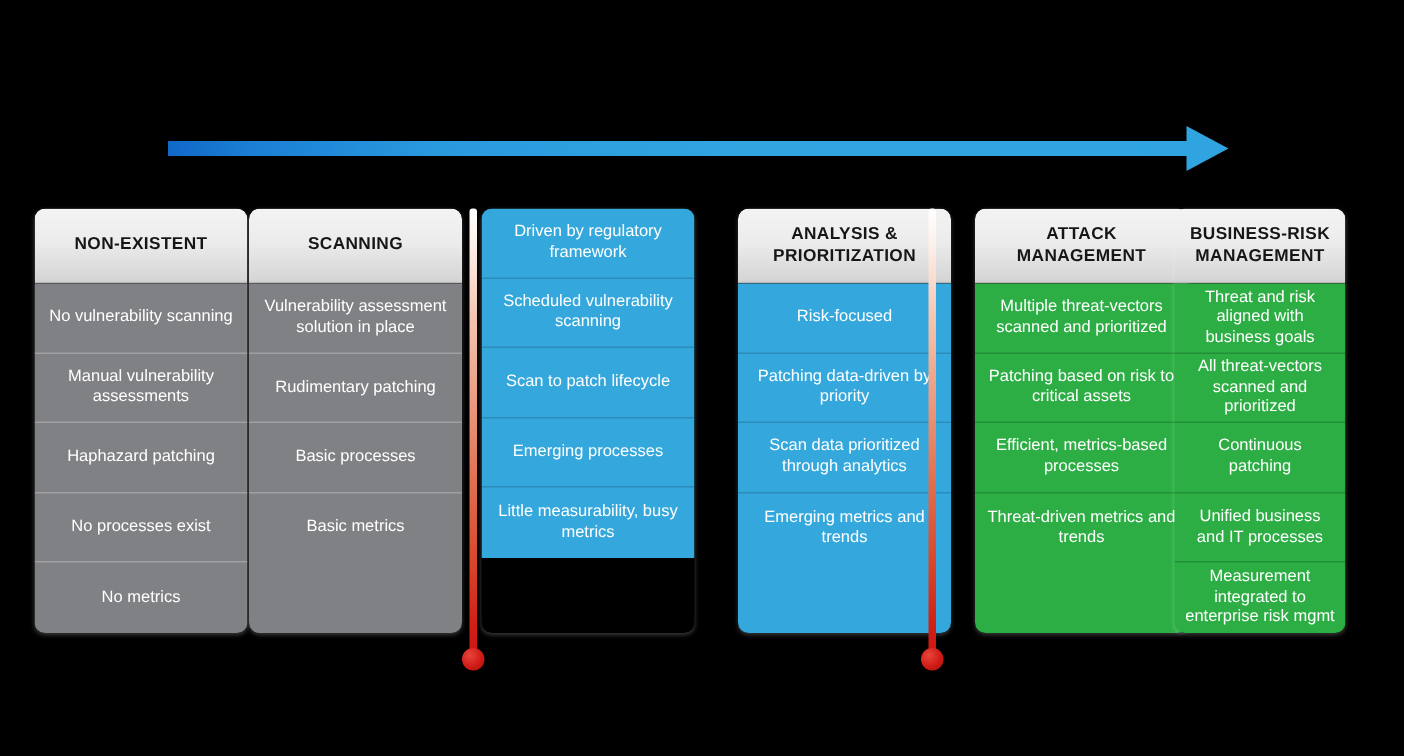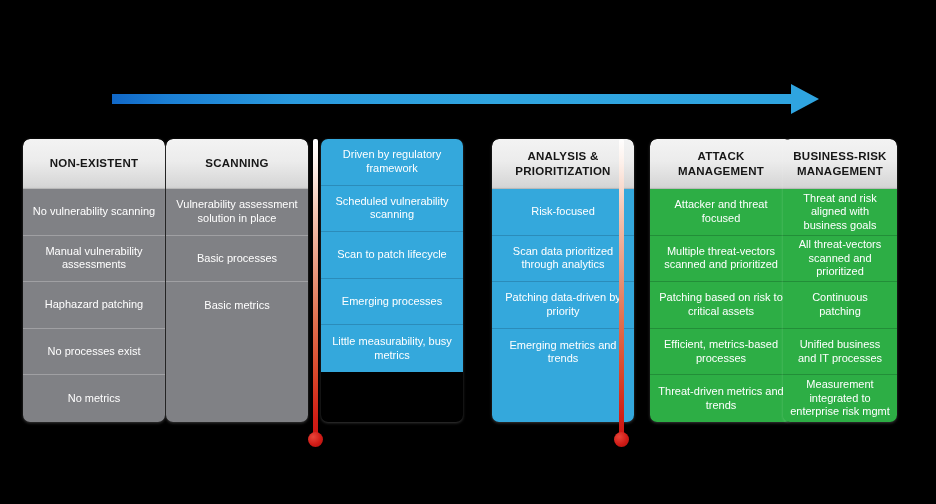--- a/index.html
+++ b/index.html
@@ -178,20 +178,23 @@
     </div>
     <div class="stage-column c1 pal-gray">
       <div class="stage-header">
         <div class="stage-header-label">SCANNING</div>
       </div>
       <div class="stage-body">
         <div class="stage-cell">
           <span class="stage-cell-label">Vulnerability assessment solution in place</span>
         </div>
         <div class="stage-cell">
+          <span class="stage-cell-label">Rudimentary patching</span>
+        </div>
+        <div class="stage-cell">
           <span class="stage-cell-label">Basic processes</span>
         </div>
         <div class="stage-cell">
           <span class="stage-cell-label">Basic metrics</span>
         </div>
       </div>
     </div>
     <div class="stage-column c2 pal-blue">
       <div class="stage-body">
         <div class="stage-cell">
@@ -213,38 +216,35 @@
     </div>
     <div class="stage-column c3 pal-blue">
       <div class="stage-header">
         <div class="stage-header-label">ANALYSIS &amp; PRIORITIZATION</div>
       </div>
       <div class="stage-body">
         <div class="stage-cell">
           <span class="stage-cell-label">Risk-focused</span>
         </div>
         <div class="stage-cell">
+          <span class="stage-cell-label">Patching data-driven by priority</span>
+        </div>
+        <div class="stage-cell">
           <span class="stage-cell-label">Scan data prioritized through analytics</span>
         </div>
         <div class="stage-cell">
-          <span class="stage-cell-label">Patching data-driven by priority</span>
-        </div>
-        <div class="stage-cell">
           <span class="stage-cell-label">Emerging metrics and trends</span>
         </div>
       </div>
     </div>
     <div class="stage-column c4 pal-green">
       <div class="stage-header">
         <div class="stage-header-label">ATTACK MANAGEMENT</div>
       </div>
       <div class="stage-body">
-        <div class="stage-cell">
-          <span class="stage-cell-label">Attacker and threat focused</span>
-        </div>
         <div class="stage-cell">
           <span class="stage-cell-label">Multiple threat-vectors scanned and prioritized</span>
         </div>
         <div class="stage-cell">
           <span class="stage-cell-label">Patching based on risk to critical assets</span>
         </div>
         <div class="stage-cell">
           <span class="stage-cell-label">Efficient, metrics-based processes</span>
         </div>
         <div class="stage-cell">

